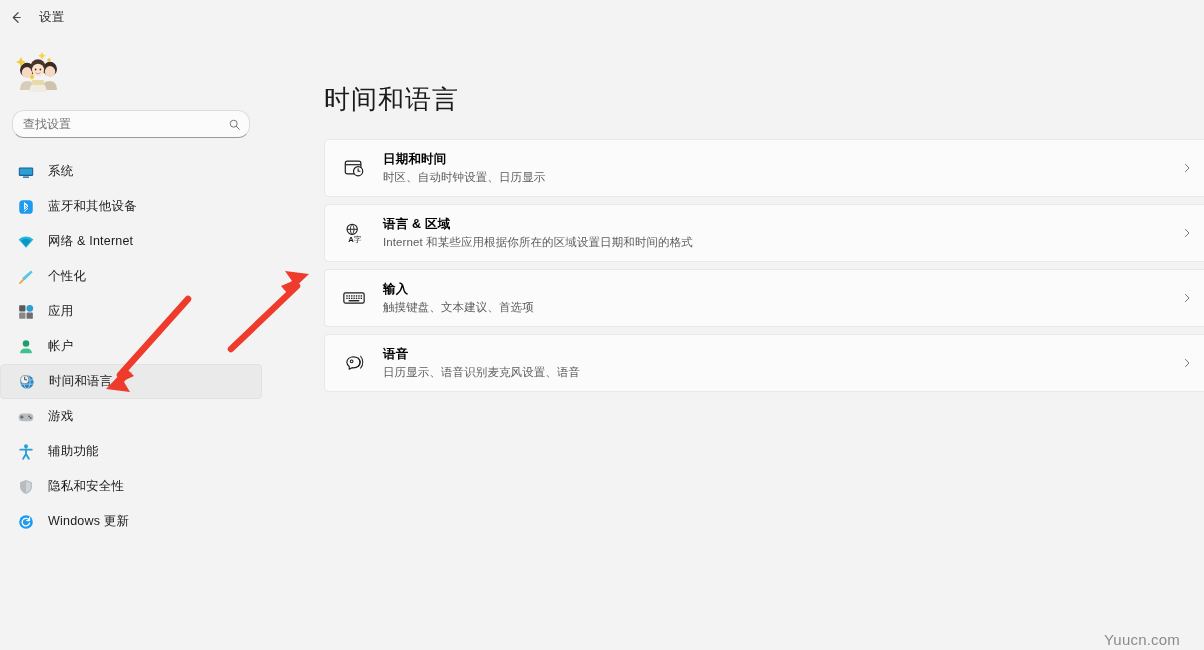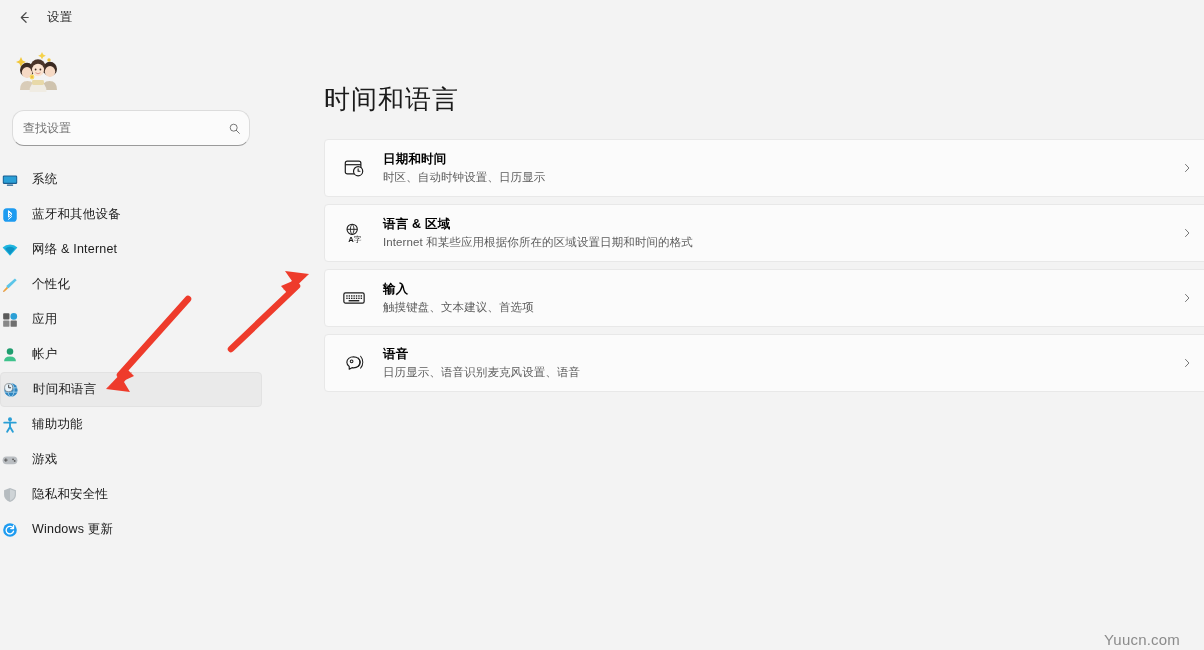--- a/index.html
+++ b/index.html
@@ -13,21 +13,20 @@
     background: #f3f3f3;
     color: #1b1b1b;
     position: relative;
   }
 
   
   .titlebar {
     height: 34px;
     display: flex;
     align-items: center;
-    padding-left: 8px;
     background: #f3f3f3;
   }
   .back-btn {
     width: 32px; height: 28px;
     display: flex; align-items: center; justify-content: center;
     border-radius: 4px;
     color: #4a4a4a;
     font-size: 15px;
     line-height: 1;
   }
@@ -59,21 +58,21 @@
     position: relative;
   }
   .avatar svg { display:block; }
 
   .search-wrap {
     margin: 14px 12px 0 12px;
     position: relative;
   }
   .search-box {
     width: 238px;
-    height: 36px;
+    height: 28px;
     background: #fbfbfb;
     border: 1px solid #dcdcdc;
     border-bottom: 1px solid #9a9a9a;
     border-radius: 12px;
     display: flex;
     align-items: center;
     padding: 0 8px 0 10px;
   }
   .search-box input {
     border: none;
@@ -86,20 +85,21 @@
   }
   .search-box input::placeholder { color: #707070; }
   .search-icon { color: #5a5a5a; display:flex; align-items:center; }
 
   .nav { margin-top: 16px; }
   .nav-item {
     height: 35px;
     margin: 0 24px 0 0;
     display: flex;
     align-items: center;
+    padding-left: 16px;
     border-radius: 4px;
     position: relative;
     cursor: default;
   }
   .nav-item.selected {
     background: #eaeaea;
     border: 1px solid #e2e2e2;
   }
   .nav-item.selected::before {
     content: "";
@@ -337,38 +337,38 @@
             <circle cx="7.4" cy="7.4" r="4.5" fill="#e8f3fa" stroke="#7b7b7b" stroke-width=".8"></circle>
             <path d="M7.4 4.6 v2.9 h2.2" stroke="#333" stroke-width="1" fill="none" stroke-linecap="round"></path>
           </svg>
         </span>
         <span class="nav-label">时间和语言</span>
       </div>
 
       <div class="nav-item">
         <span class="nav-icon">
           <svg width="18" height="18" viewBox="0 0 20 20" aria-hidden="true">
-            <circle cx="10" cy="3.6" r="2.2" fill="#2a9fd6"></circle>
-            <path d="M3.6 7.4 h12.8" stroke="#2a9fd6" stroke-width="2.1" stroke-linecap="round"></path>
-            <path d="M10 6.8 v5.4 l-3.2 5.2 M10 12.2 l3.2 5.2" stroke="#2a9fd6" stroke-width="2.1" fill="none" stroke-linecap="round" stroke-linejoin="round"></path>
-          </svg>
-        </span>
-        <span class="nav-label">辅助功能</span>
-      </div>
-
-      <div class="nav-item">
-        <span class="nav-icon">
-          <svg width="18" height="18" viewBox="0 0 20 20" aria-hidden="true">
             <rect x="1.8" y="6" width="16.4" height="8.6" rx="4.3" fill="#b9bdc1"></rect>
             <path d="M5.4 8.6v3 M3.9 10.1h3" stroke="#555" stroke-width="1.1" stroke-linecap="round"></path>
             <circle cx="13.4" cy="9.2" r="1" fill="#555"></circle>
             <circle cx="15.2" cy="11" r="1" fill="#555"></circle>
           </svg>
         </span>
         <span class="nav-label">游戏</span>
+      </div>
+
+      <div class="nav-item">
+        <span class="nav-icon">
+          <svg width="18" height="18" viewBox="0 0 20 20" aria-hidden="true">
+            <circle cx="10" cy="3.6" r="2.2" fill="#2a9fd6"></circle>
+            <path d="M3.6 7.4 h12.8" stroke="#2a9fd6" stroke-width="2.1" stroke-linecap="round"></path>
+            <path d="M10 6.8 v5.4 l-3.2 5.2 M10 12.2 l3.2 5.2" stroke="#2a9fd6" stroke-width="2.1" fill="none" stroke-linecap="round" stroke-linejoin="round"></path>
+          </svg>
+        </span>
+        <span class="nav-label">辅助功能</span>
       </div>
 
       <div class="nav-item">
         <span class="nav-icon">
           <svg width="18" height="18" viewBox="0 0 20 20" aria-hidden="true">
             <path d="M10 2.2 L16.6 4.7 V10 q0 5-6.6 7.8 Q3.4 15 3.4 10 V4.7 Z" fill="#b6bcc0"></path>
             <path d="M10 3.6 L15.3 5.6 V10 q0 4.1-5.3 6.4z" fill="#cfd4d7"></path>
           </svg>
         </span>
         <span class="nav-label">隐私和安全性</span>

